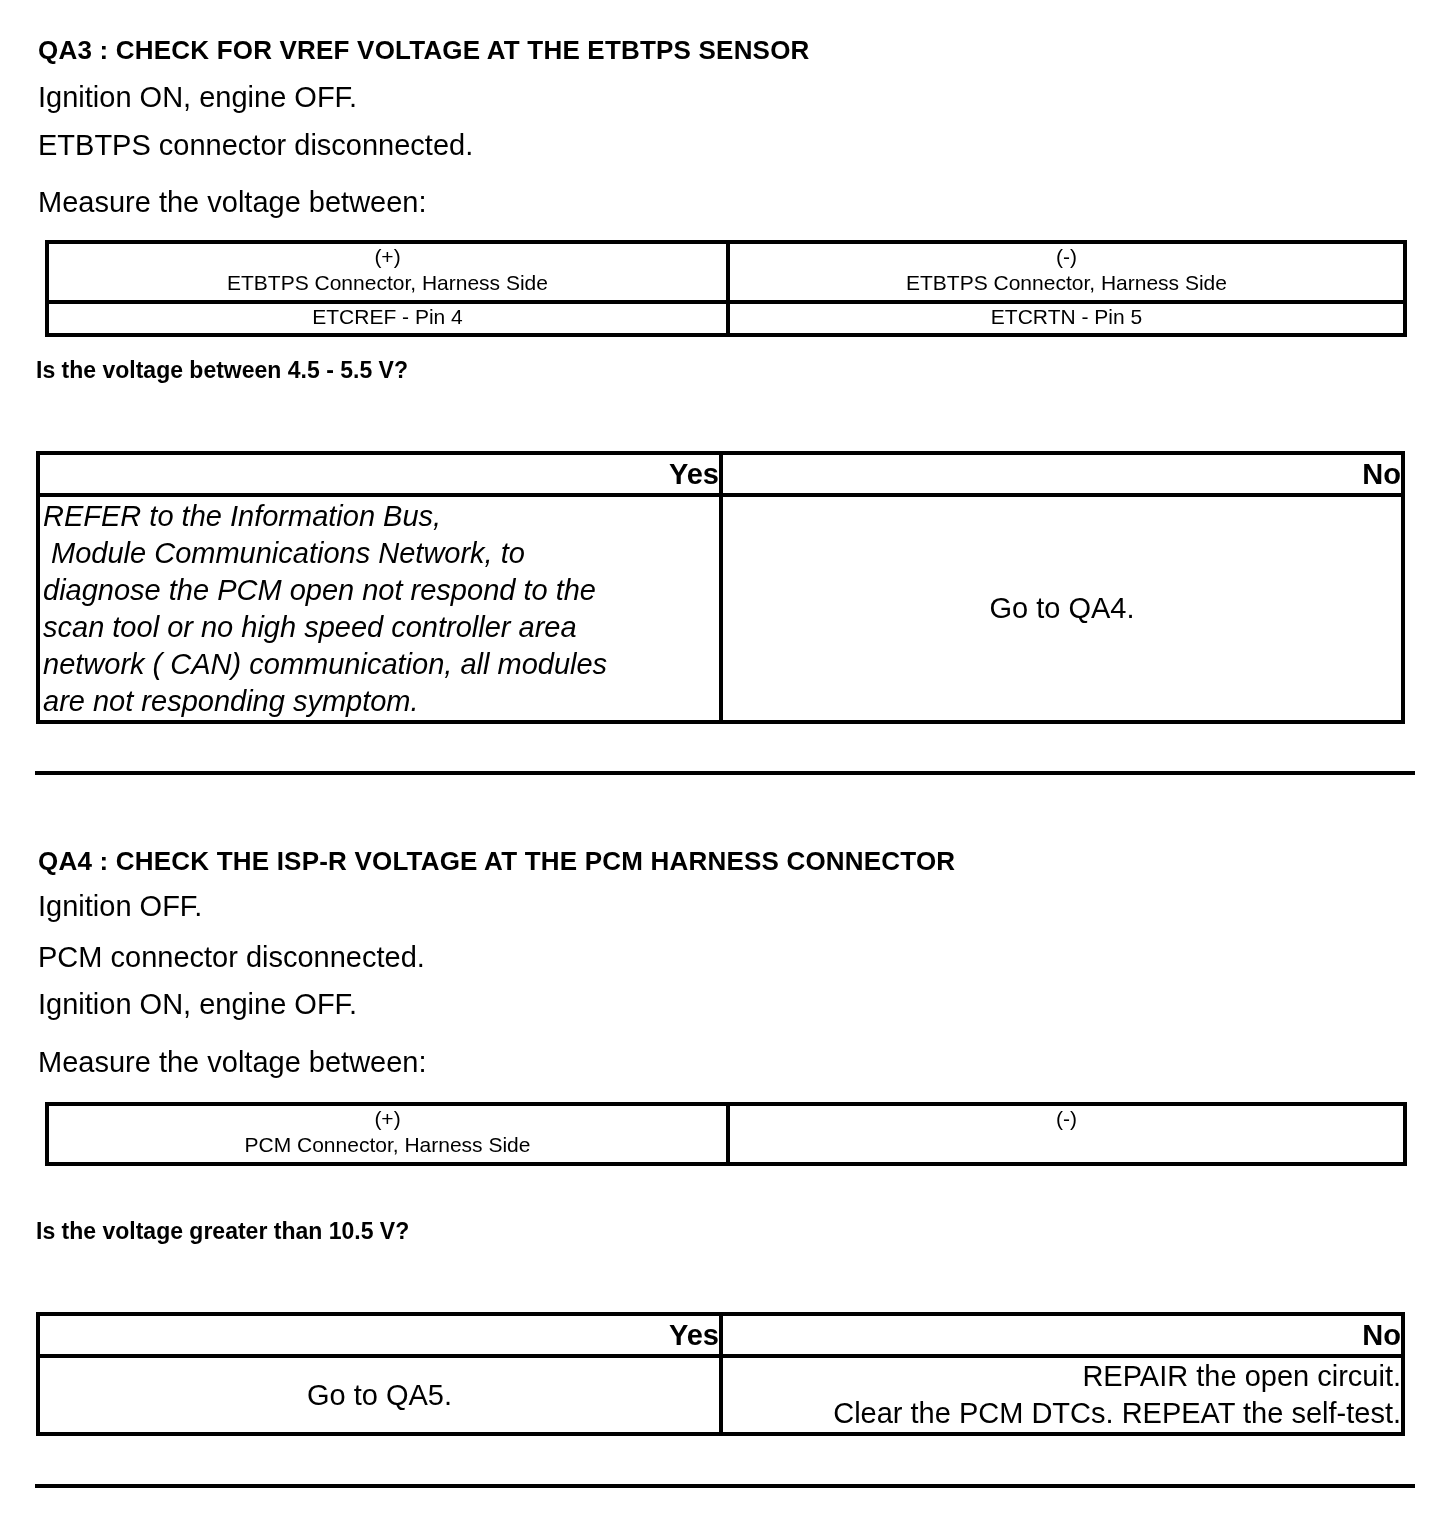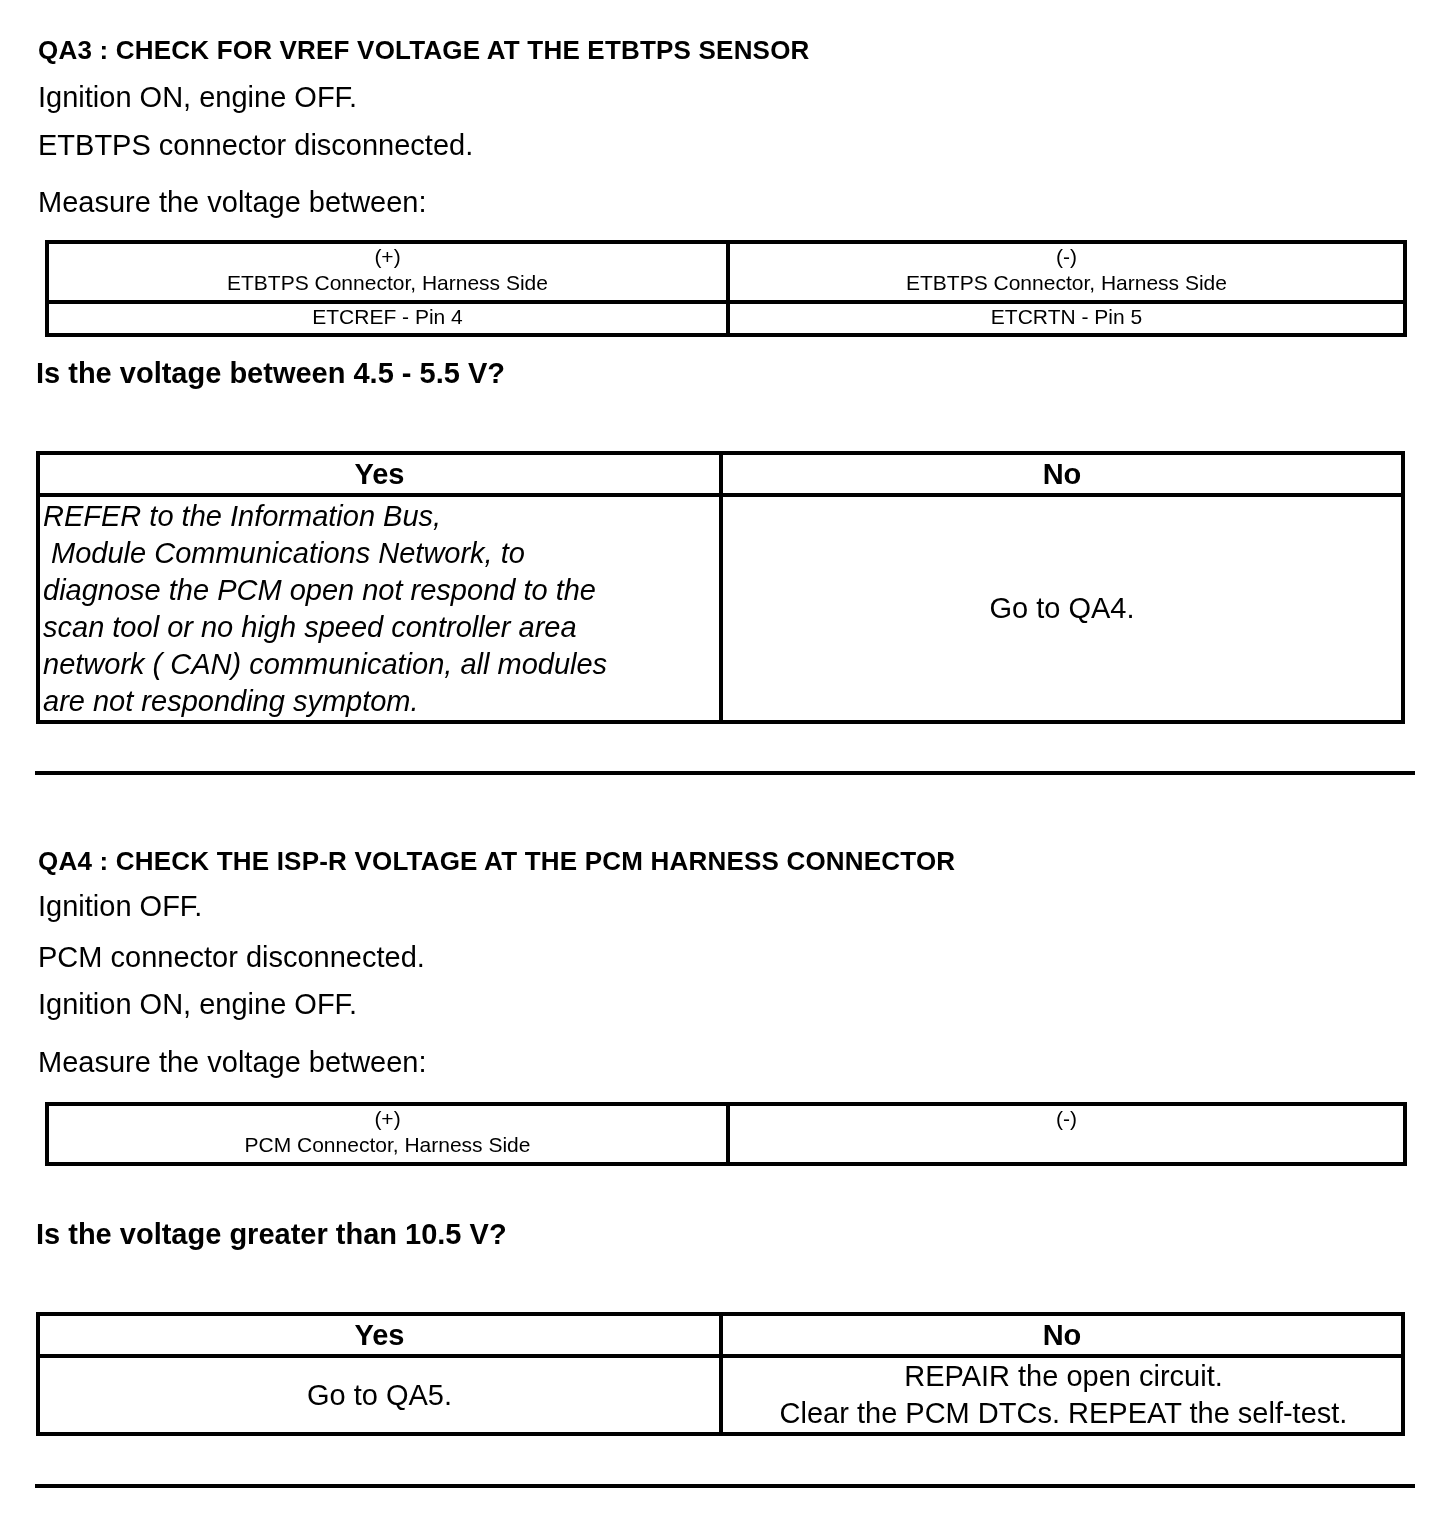--- a/index.html
+++ b/index.html
@@ -1,25 +1,25 @@
 <!DOCTYPE html>
 <html><head>
 <meta charset="utf-8">
 <style>
   html, body { margin:0; padding:0; background:#ffffff; }
   body { width:1456px; height:1526px; position:relative; font-family:"Liberation Sans", sans-serif; color:#000; overflow:hidden; }
   .abs { position:absolute; }
   .step-title { font-weight:bold; font-size:26px; left:38px; white-space:nowrap; letter-spacing:0.2px; }
   .line { font-size:29px; left:38px; white-space:nowrap; }
   .measure { font-size:29px; left:38px; white-space:nowrap; }
-  .question { font-weight:bold; font-size:29px; left:36px; white-space:nowrap; }
+  .question { font-weight:bold; font-size:23px; left:36px; white-space:nowrap; }
   table { border-collapse:collapse; position:absolute; table-layout:fixed; }
   table.pins td { border:4px solid #000; text-align:center; font-size:21px; line-height:26px; padding:0; vertical-align:top; }
   table.yn td, table.yn th { border:4px solid #000; padding:0; }
-  table.yn th { font-weight:bold; font-size:29px; height:38px; text-align:center; vertical-align:middle; }
+  table.yn th { font-weight:bold; font-size:29px; height:38px; text-align:right; vertical-align:middle; }
   table.yn td { font-size:29px; line-height:37px; vertical-align:middle; }
   .hr { position:absolute; left:35px; width:1380px; height:4px; background:#000; }
 </style>
 </head>
 <body>
 
 <div class="abs step-title" style="top:35px;">QA3 : CHECK FOR VREF VOLTAGE AT THE ETBTPS SENSOR</div>
 <div class="abs line" style="top:81px;">Ignition ON, engine OFF.</div>
 <div class="abs line" style="top:129px;">ETBTPS connector disconnected.</div>
 <div class="abs measure" style="top:186px;">Measure the voltage between:</div>
@@ -91,21 +91,21 @@
 <div class="abs question" style="top:1218px;">Is the voltage greater than 10.5 V?</div>
 
 <table class="yn" style="left:36px; top:1312px; width:1369px;">
   <tbody>
       <tr>
     <th style="width:679px;">Yes</th>
     <th>No</th>
   </tr>
   <tr style="height:78px;">
     <td style="text-align:center;">Go to QA5.</td>
-    <td style="text-align:center; padding-left:3px;margin-left:7px;">
+    <td style="text-align:right; padding-left:3px;margin-left:7px;">
       <div>REPAIR the open circuit.</div>
       <div>Clear the PCM DTCs. REPEAT the self-test.</div>
     </td>
   </tr>
 </tbody>
   </table>
 
 <div class="hr" style="top:1484px;"></div>
 
 </body></html>

